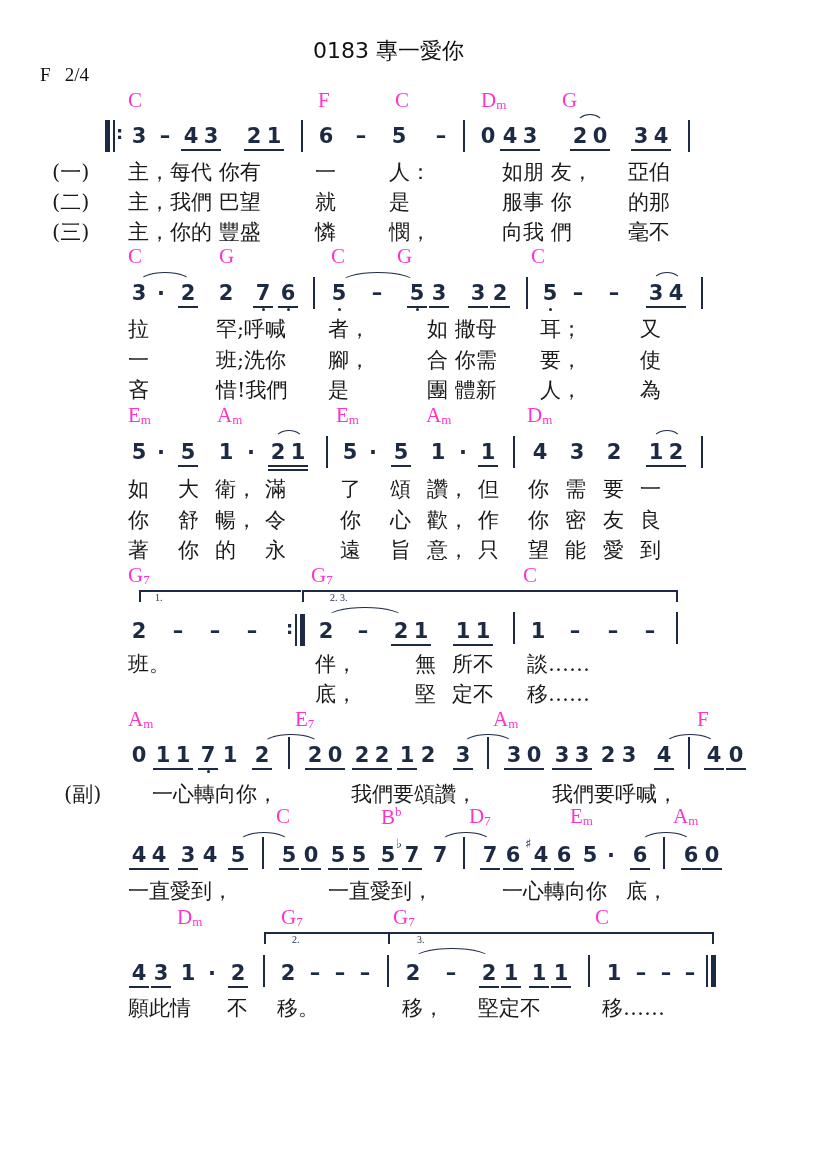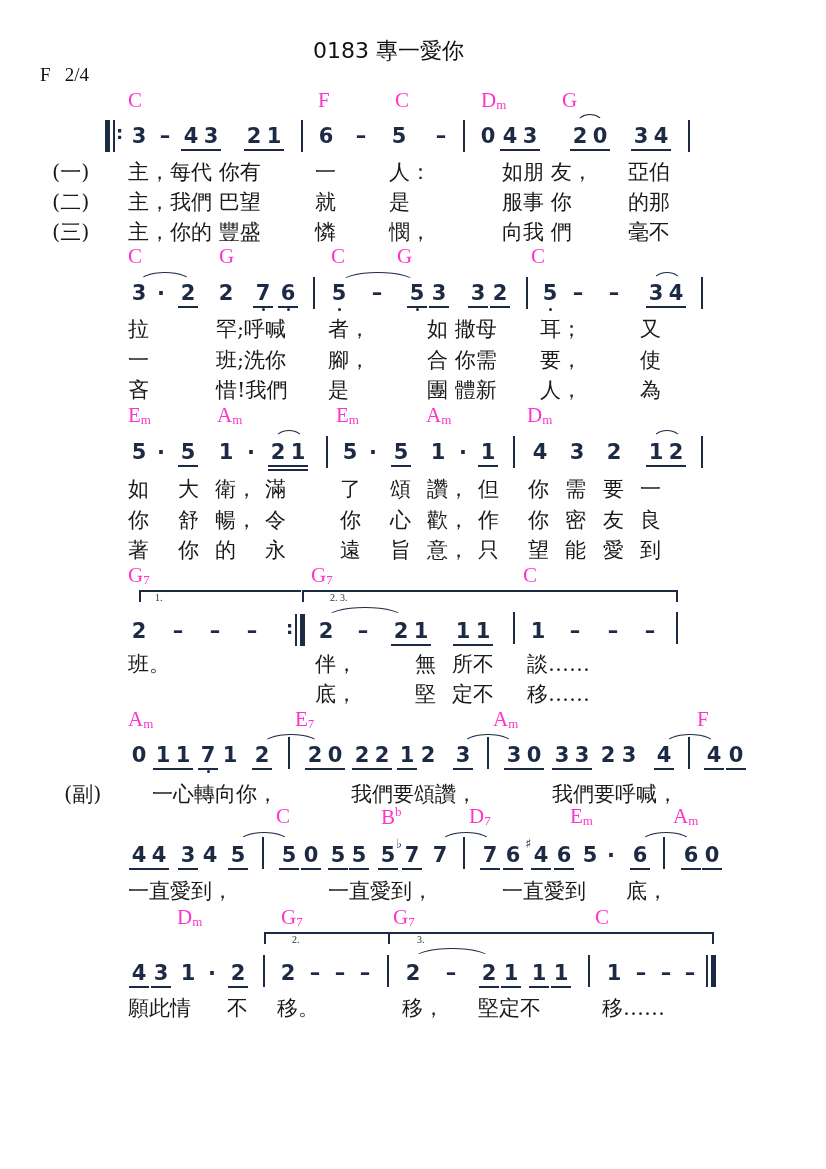--- a/index.html
+++ b/index.html
@@ -339,21 +339,21 @@
   <div class="note" style="left:582px;top:843px;">5</div>
   <div class="note" style="left:603px;top:843px;">·</div>
   <div class="slur" style="left:640px;top:832px;width:50px;"></div>
   <div class="note ul" style="left:632px;top:843px;">6</div>
   <div class="bar" style="left:663px;top:837px;"></div>
   <div class="note ul" style="left:683px;top:843px;">6</div>
   <div class="note ul" style="left:704px;top:843px;">0</div>
 
   <div class="lyric" style="left:128px;top:877px;">一直愛到，</div>
   <div class="lyric" style="left:328px;top:877px;">一直愛到，</div>
-  <div class="lyric" style="left:502px;top:877px;">一直愛到</div>
+  <div class="lyric" style="left:502px;top:877px;">一心轉向你</div>
   <div class="lyric" style="left:626px;top:877px;">底，</div>
 </div>
 
 <div>
   <div class="chord" style="left:177px;top:905px;"><span>D</span><sub>m</sub></div>
   <div class="chord" style="left:281px;top:905px;"><span>G</span><sub>7</sub></div>
   <div class="chord" style="left:393px;top:905px;"><span>G</span><sub>7</sub></div>
   <div class="chord" style="left:595px;top:905px;">C</div>
 
   <div class="volta left right" style="left:264px;top:932px;width:122px;"></div>

